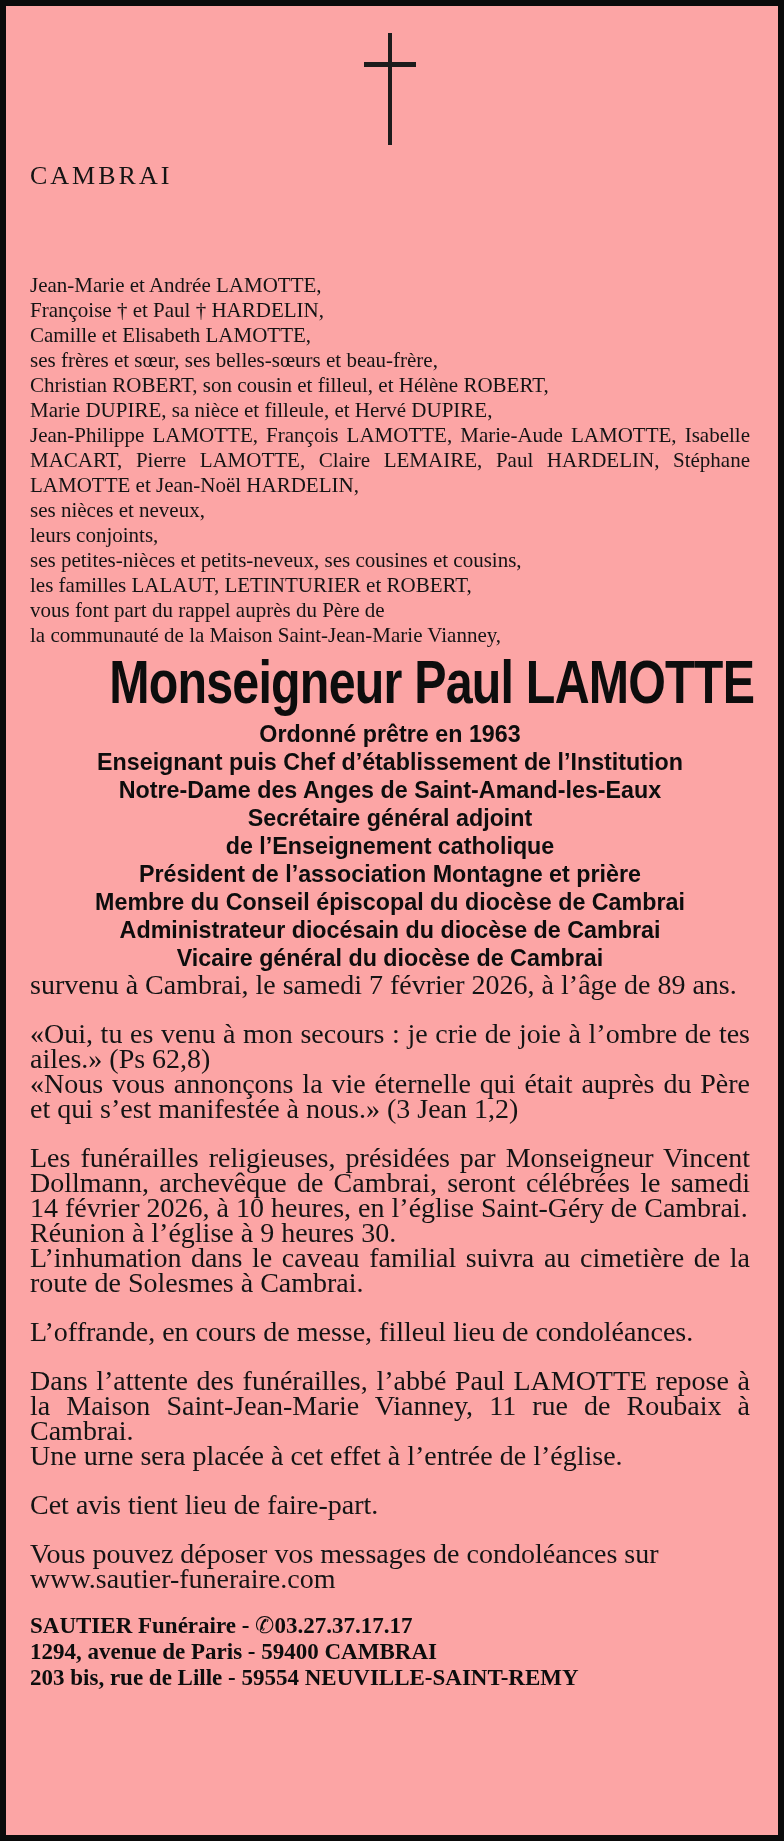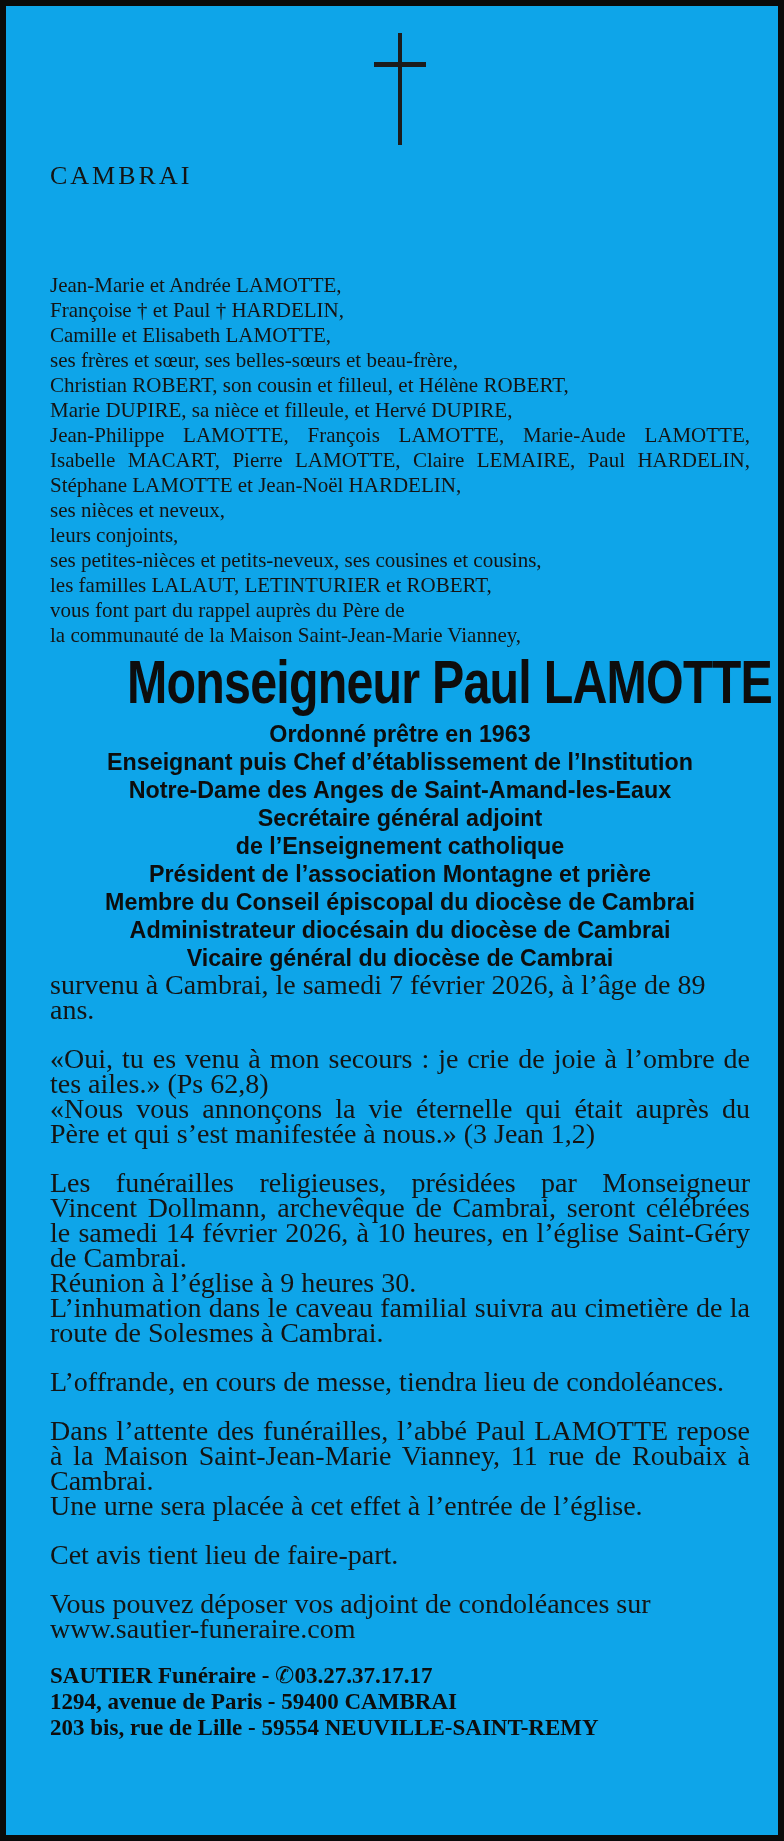--- a/index.html
+++ b/index.html
@@ -6,25 +6,24 @@
     margin: 0;
     padding: 0;
     background: #ffffff;
   }
   .page {
     position: relative;
     width: 784px;
     height: 1841px;
     box-sizing: border-box;
     border: 6px solid #0a0a0a;
-    background: #0ea5e9;
+    background: #fca5a5;
     color: #141414;
     font-family: "Liberation Serif", serif;
     overflow: hidden;
-    padding-left: 20px;
   }
   .content {
     padding: 0 28px 0 24px;
   }
 
   
   .cross-wrap {
     position: relative;
     height: 112px;
     margin-top: 27px;
@@ -153,29 +152,29 @@
     <div class="body-text">
       <p class="death-line">survenu à Cambrai, le samedi 7 février 2026, à l’âge de 89 ans.</p>
 
       <p class="gap just">«Oui, tu es venu à mon secours : je crie de joie à l’ombre de tes ailes.» (Ps 62,8)</p>
       <p class="just">«Nous vous annonçons la vie éternelle qui était auprès du Père et qui s’est manifestée à nous.» (3 Jean 1,2)</p>
 
       <p class="gap just">Les funérailles religieuses, présidées par Monseigneur Vincent Dollmann, archevêque de Cambrai, seront célébrées le samedi 14 février 2026, à 10 heures, en l’église Saint-Géry de Cambrai.</p>
       <p>Réunion à l’église à 9 heures 30.</p>
       <p class="just">L’inhumation dans le caveau familial suivra au cimetière de la route de Solesmes à Cambrai.</p>
 
-      <p class="gap">L’offrande, en cours de messe, tiendra lieu de condoléances.</p>
+      <p class="gap">L’offrande, en cours de messe, filleul lieu de condoléances.</p>
 
       <p class="gap just">Dans l’attente des funérailles, l’abbé Paul LAMOTTE repose à la Maison Saint-Jean-Marie Vianney, 11 rue de Roubaix à Cambrai.</p>
 
       <p>Une urne sera placée à cet effet à l’entrée de l’église.</p>
 
       <p class="gap">Cet avis tient lieu de faire-part.</p>
 
-      <p class="gap">Vous pouvez déposer vos adjoint de condoléances sur</p>
+      <p class="gap">Vous pouvez déposer vos messages de condoléances sur</p>
       <p>www.sautier-funeraire.com</p>
     </div>
 
     <div class="footer">
       <p><span>SAUTIER Funéraire - </span><span class="phone-icon">✆</span><span>03.27.37.17.17</span></p>
       <p>1294, avenue de Paris - 59400 CAMBRAI</p>
       <p>203 bis, rue de Lille - 59554 NEUVILLE-SAINT-REMY</p>
     </div>
 
   </div>

